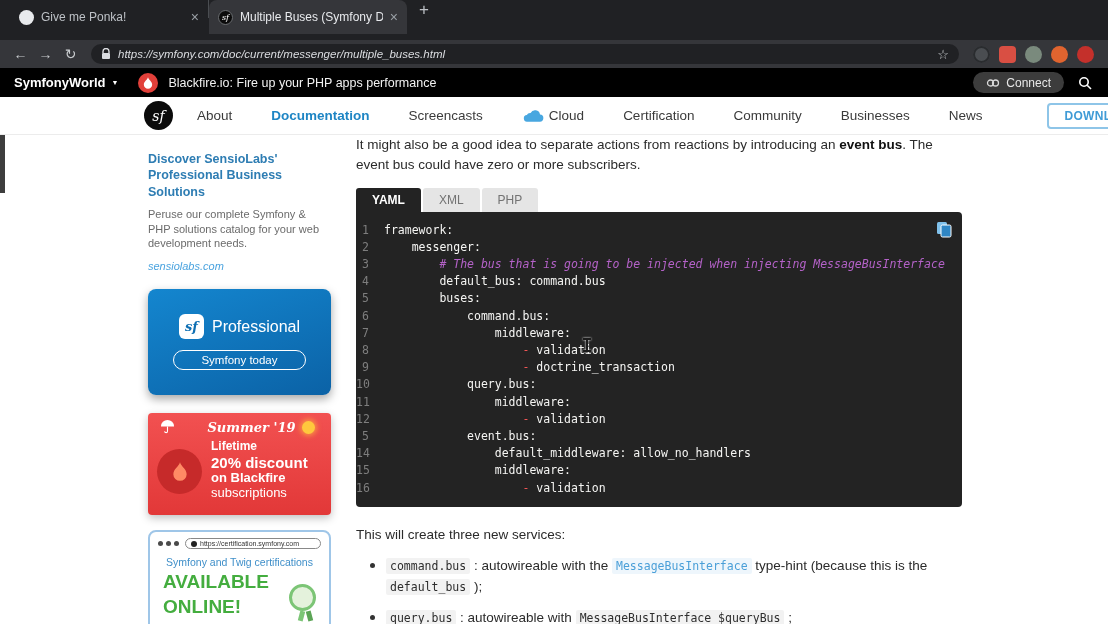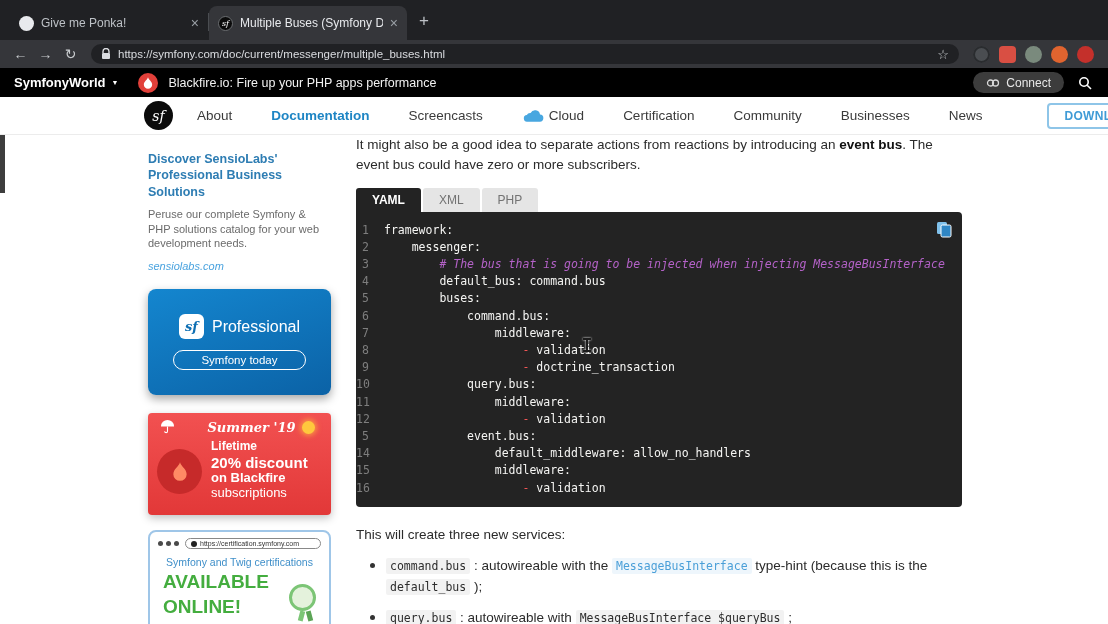--- a/index.html
+++ b/index.html
@@ -1,41 +1,41 @@
 <!DOCTYPE html>
 <html><head>
 <meta charset="utf-8">
 <style>
   * { margin:0; padding:0; box-sizing:border-box; }
   html,body { width:1108px; height:624px; overflow:hidden; background:#fff; }
   .window { width:1108px; height:624px; position:relative; overflow:hidden;
             font-family:"Liberation Sans", sans-serif; background:#fff; }
 
   
-  .tabbar { height:40px; background:#202124; display:flex; align-items:flex-end; padding-left:10px; }
+  .tabbar { height:40px; background:#202124; display:flex; padding-left:10px; }
   .tab { width:198px; height:34px; display:flex; align-items:center; gap:7px; padding:0 9px;
          font-size:12px; color:#bdc1c6; border-radius:8px 8px 0 0; }
   .tab.active { background:#35363a; color:#e8eaed; }
   .tab-title { flex:1; white-space:nowrap; overflow:hidden; }
   .tab-close { color:#9aa0a6; font-size:14px; line-height:1; }
   .tab-sep { width:1px; height:18px; background:#4a4d51; margin-bottom:9px; }
   .favicon { width:15px; height:15px; border-radius:50%; flex:none; display:flex;
              align-items:center; justify-content:center; }
   .favicon.ponka { background:#e8eaed; }
   .favicon.sf { background:#0b0b0b; color:#fff; font-size:8px; font-style:italic;
                 font-family:"DejaVu Serif", serif; }
   .tab.active .favicon.sf { border:1px solid #6a6d70; }
   .newtab { color:#bdc1c6; font-size:17px; margin:0 0 9px 12px; }
 
   
   .navbar { height:28px; background:#35363a; display:flex; align-items:center; padding:0 8px; }
   .nav-btn { width:25px; text-align:center; color:#c8cbce; font-size:14px; }
   .url-pill { flex:1; height:20px; background:#202124; border-radius:10px; display:flex;
               align-items:center; padding:0 10px; margin:0 8px; gap:7px; }
-  .url-text { color:#dadce0; font-size:11.5px; flex:1; white-space:nowrap; overflow:hidden; }
+  .url-text { color:#dadce0; font-size:11.5px; flex:1; white-space:nowrap; overflow:hidden;font-style:italic; }
   .star { color:#c8cbce; font-size:13px; }
   .ext-row { display:flex; align-items:center; gap:9px; padding:0 6px; }
   .ext-icon { width:17px; height:17px; border-radius:50%; }
   .ext-1 { background:#4a4d51; box-shadow:inset 0 0 0 2px #2a2c2f; }
   .ext-2 { background:#d94f43; border-radius:4px; }
   .ext-3 { background:#7a8a7d; }
   .av-1  { background:#e0642f; }
   .av-2  { background:#c4302b; }
 
   

